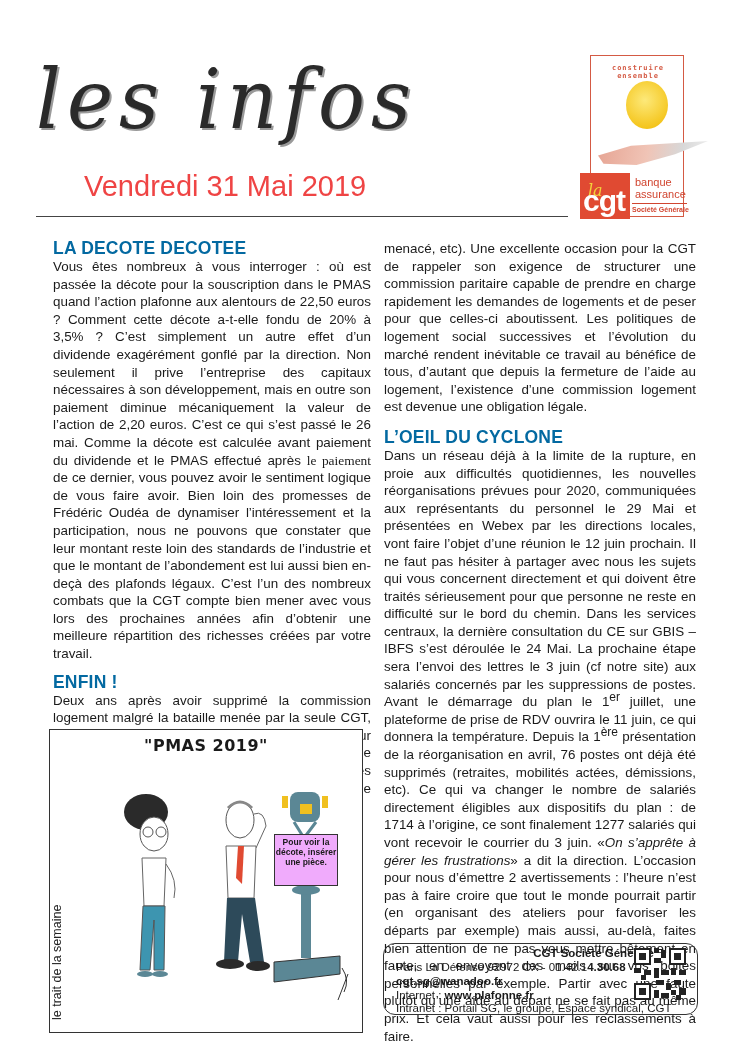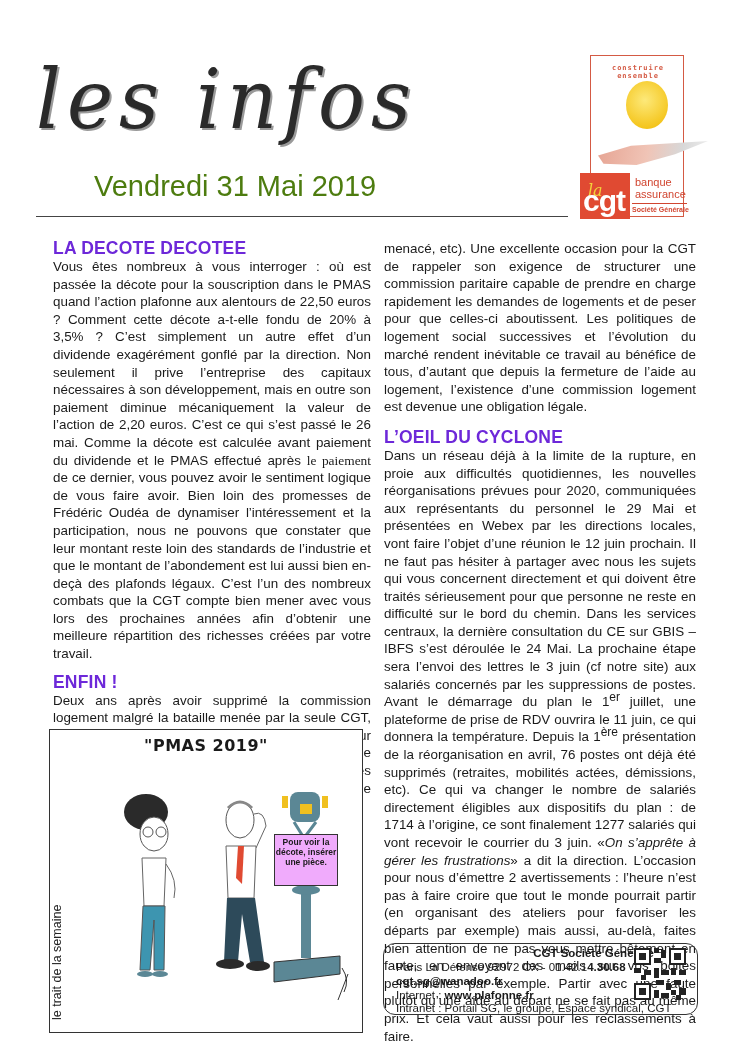--- a/index.html
+++ b/index.html
@@ -1,21 +1,21 @@
 <!DOCTYPE html>
 <html><head>
 <meta charset="utf-8">
 <style>
   html, body { margin:0; padding:0; background:#ffffff; }
   body { width:750px; height:1061px; position:relative; overflow:hidden;
          font-family:"Liberation Sans", sans-serif; color:#1a1a1a; }
   .masthead-title { position:absolute; left:36px; top:52px; font-family:"DejaVu Serif", serif;
          font-style:italic; font-size:78px; font-weight:normal; letter-spacing:6px; color:#2a2a2a;
          text-shadow:2px 2px 0 #9a9a9a; transform:scaleY(1.05); transform-origin:left top; }
-  .issue-date { position:absolute; left:94px; top:170px; font-size:29px; color:#4d7c0f;text-align:center; }
+  .issue-date { position:absolute; left:84px; top:170px; font-size:29px; color:#ef4444;text-align:center; }
   .title-rule { position:absolute; left:34px; top:216px; width:362px; height:0; border-top:1.5px solid #444; }
   .logo { position:absolute; left:580px; top:55px; width:140px; height:170px; }
   .logo-frame { position:absolute; left:10px; top:0; width:92px; height:160px; border:1px solid #d45a44; }
   .logo-sun { position:absolute; left:35px; top:25px; width:42px; height:48px; border-radius:50%;
          background:radial-gradient(circle at 45% 40%, #fde97a 0%, #f6cc2e 60%, #f0b800 100%); }
   .logo-arc { position:absolute; left:14px; top:10px; font-size:8px; color:#d45a44; font-weight:bold;
          letter-spacing:1px; font-family:"DejaVu Sans Mono", monospace; }
   .logo-hand { position:absolute; left:18px; top:86px; width:110px; height:24px;
          background:linear-gradient(100deg, #e6a493 0%, #f0c4b6 45%, #d8d8d8 75%, #eeeeee 100%);
          clip-path:polygon(0 60%, 30% 20%, 100% 0, 70% 55%, 35% 100%, 5% 95%); }
@@ -24,21 +24,21 @@
          font-style:italic; font-size:16px;margin-top:8px; }
   .logo-cgt { position:absolute; left:3px; top:131px; color:#fff; font-weight:bold; font-size:30px;
          letter-spacing:-1px; line-height:30px; }
   .logo-banque { position:absolute; left:55px; top:121px; font-size:11px; color:#d14530; line-height:12px; }
   .logo-sg { position:absolute; left:52px; top:151px; font-size:7px; color:#d14530; font-weight:bold; }
   .logo-uline { position:absolute; left:52px; top:148px; width:55px; border-top:1px solid #d14530; }
 
   .col { position:absolute; font-size:13.4px; line-height:17.6px; text-align:justify; }
   .col-left { left:53px; top:238px; width:318px; }
   .col-right { left:384px; top:240px; width:312px; }
-  .h { font-weight:bold; font-size:17.5px; line-height:20px; margin:0; letter-spacing:0.2px; color:#6d28d9; }
+  .h { font-weight:bold; font-size:17.5px; line-height:20px; margin:0; letter-spacing:0.2px; color:#0369a1; }
   .p { margin:0; }
   .gap { height:9px; }
   .serif-inline { font-family:"Liberation Serif", serif; font-size:13.4px; }
   sup { font-size:12px; line-height:0; }
   em { font-style:italic; }
 
   .cartoon { position:absolute; left:49px; top:729px; width:312px; height:302px; border:1.5px solid #333; background:#fff; overflow:hidden; }
   .cartoon-title { position:absolute; left:0; width:100%; top:6px; text-align:center; font-weight:bold;
          font-size:16px; letter-spacing:0.5px; font-family:"DejaVu Sans", sans-serif; }
   .cartoon-caption { position:absolute; left:-88px; top:188px; width:190px; transform:rotate(-90deg);

